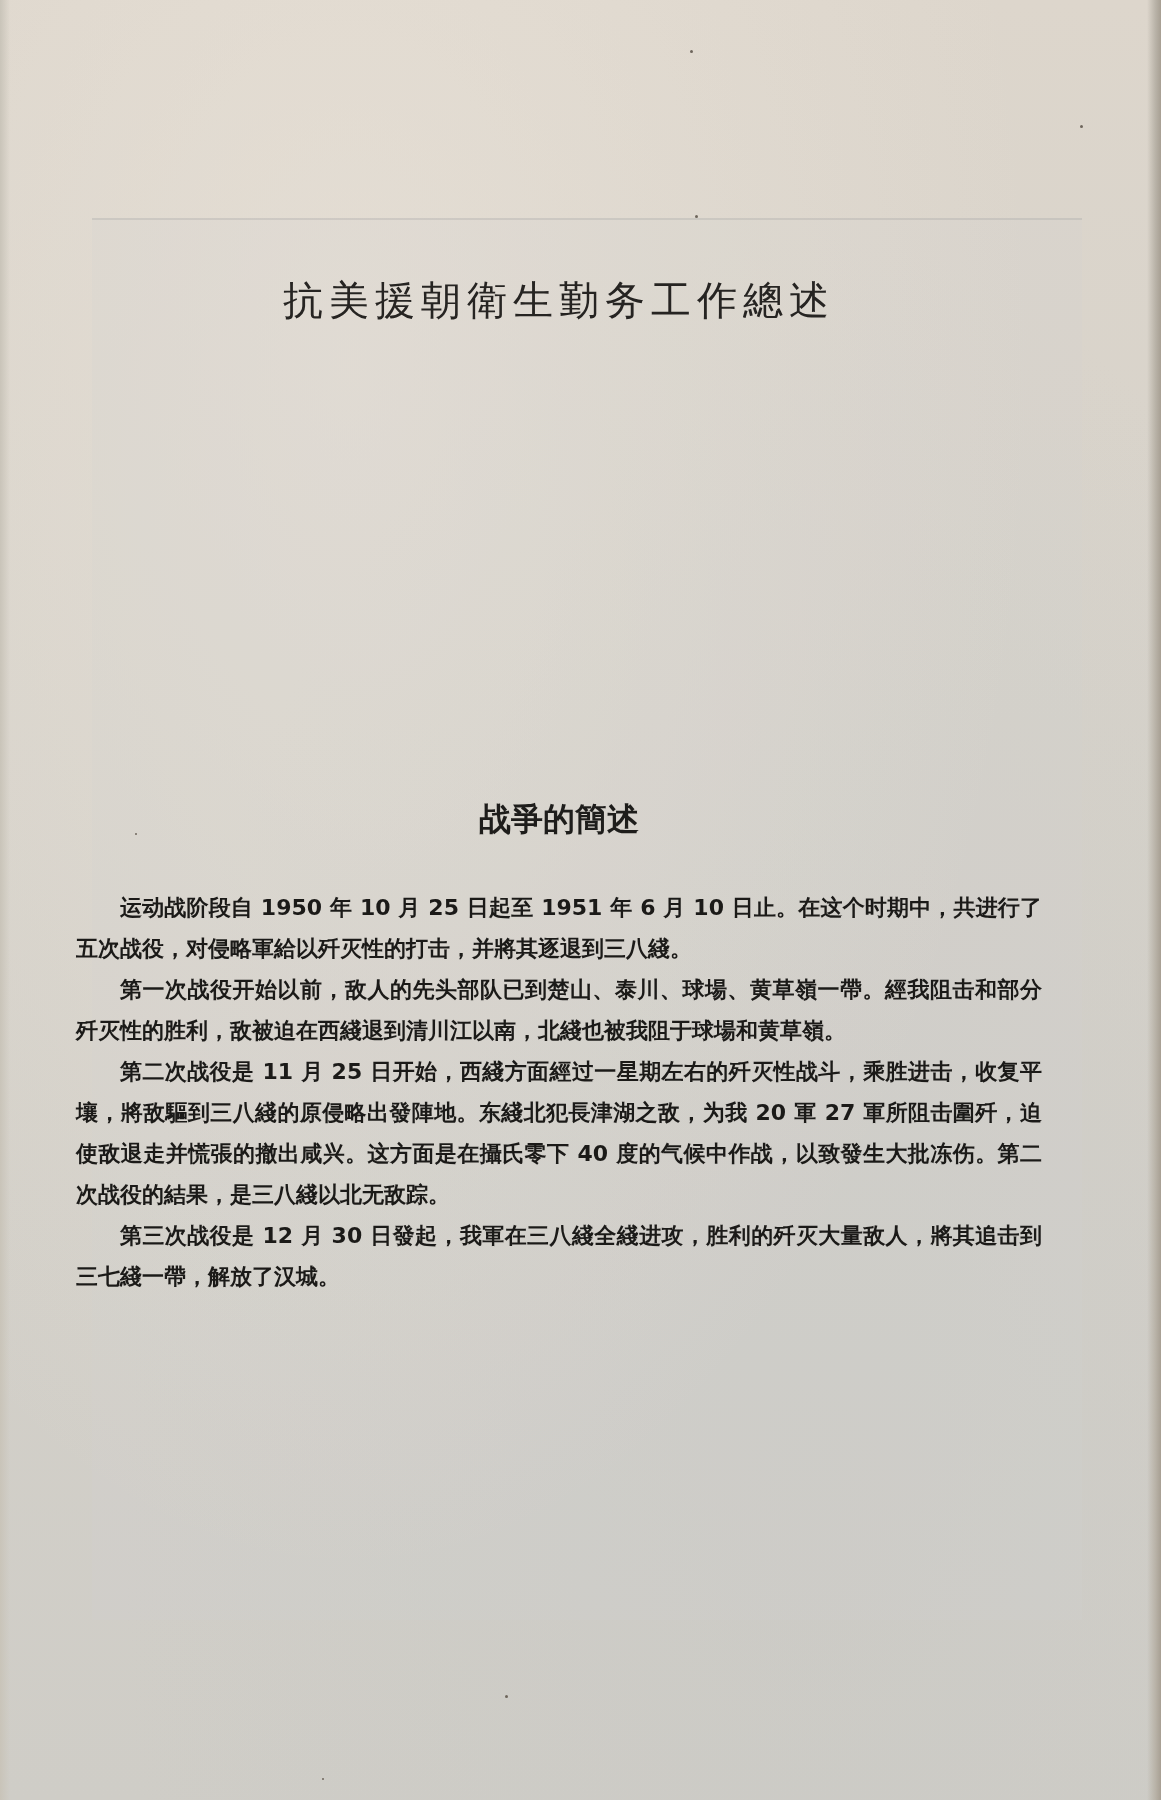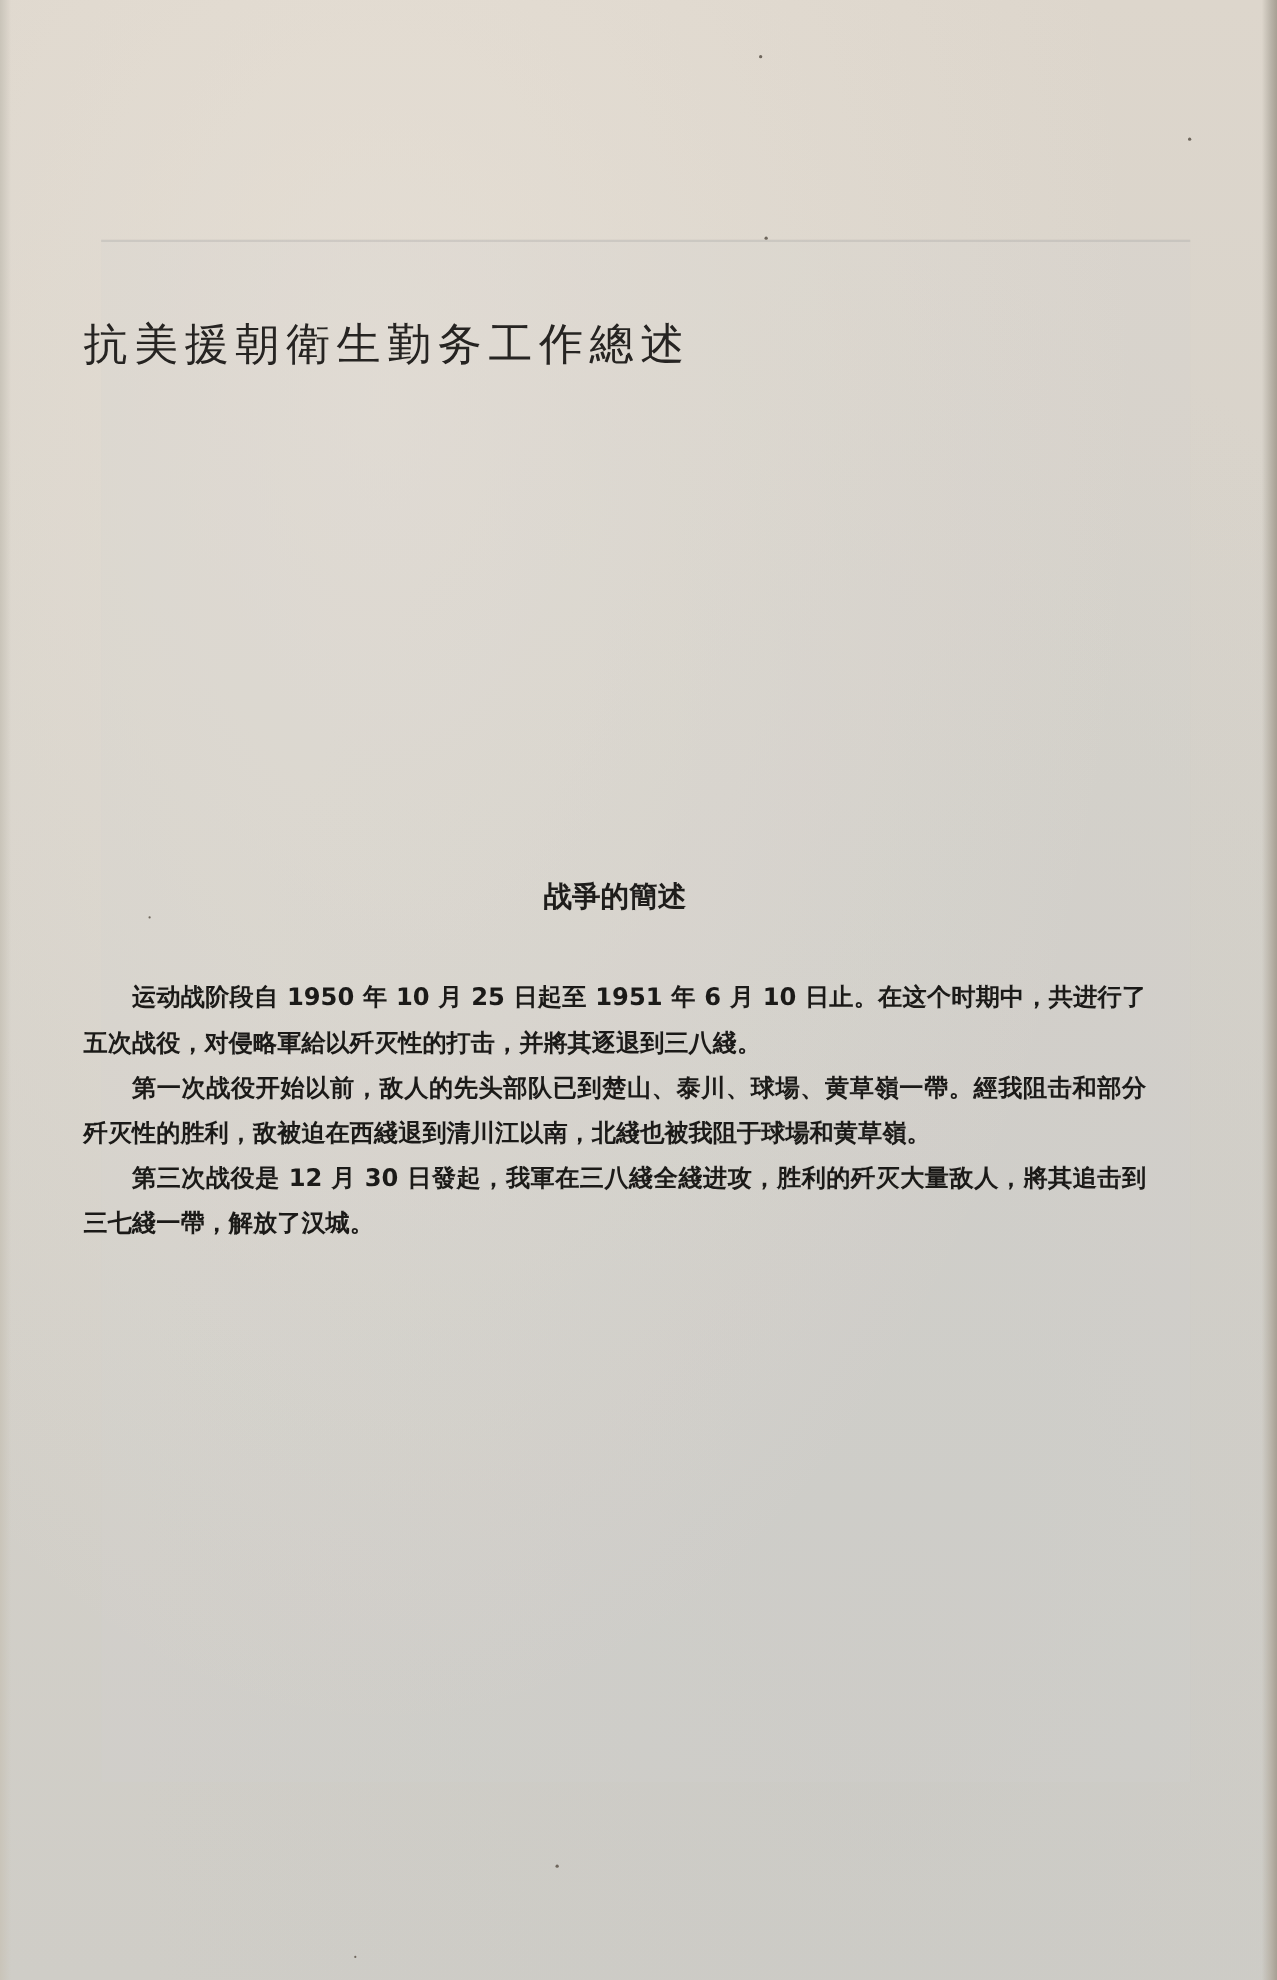--- a/index.html
+++ b/index.html
@@ -45,21 +45,22 @@
     .content {
       position: absolute;
       left: 76px;
       top: 0;
       width: 966px;
       color: #1b1a18;
     }
     .title {
       position: absolute;
       left: 0; width: 966px;
-      top: 285px;
+      top: 273px;
+      text-align: center;
       font-size: 40px;
       letter-spacing: 6px;
       font-family: "DejaVu Serif", serif;
       color: #262422;
     }
     .para-block {
       position: absolute;
       left: 0;
       width: 966px;
       font-size: 22px;
@@ -71,21 +72,21 @@
     }
     .para {
       margin: 0;
       text-indent: 2em;
     }
     .section-heading {
       position: absolute;
       left: 0; width: 966px;
       top: 798px;
       text-align: center;
-      font-size: 26px;
+      font-size: 32px;
       font-weight: bold;
       font-family: "DejaVu Sans", sans-serif;
       color: #1e1d1b;
     }
     .speck {
       position: absolute;
       width: 3px; height: 3px;
       border-radius: 50%;
       background: #6e665c;
     }
@@ -109,16 +110,17 @@
     <div class="title">抗美援朝衛生勤务工作總述</div>
 
     <div class="para-block" style="top:398px;">
     </div>
 
     <div class="section-heading">战爭的簡述</div>
 
     <div class="para-block" style="top:887px;">
       <p class="para">运动战阶段自 1950 年 10 月 25 日起至 1951 年 6 月 10 日止。在这个时期中，共进行了五次战役，对侵略軍給以歼灭性的打击，并將其逐退到三八綫。</p>
       <p class="para">第一次战役开始以前，敌人的先头部队已到楚山、泰川、球場、黄草嶺一帶。經我阻击和部分歼灭性的胜利，敌被迫在西綫退到清川江以南，北綫也被我阻于球場和黄草嶺。</p>
+      <p class="para">第二次战役是 11 月 25 日开始，西綫方面經过一星期左右的歼灭性战斗，乘胜进击，收复平壤，將敌驅到三八綫的原侵略出發陣地。东綫北犯長津湖之敌，为我 20 軍 27 軍所阻击圍歼，迫使敌退走并慌張的撤出咸兴。这方面是在攝氏零下 40 度的气候中作战，以致發生大批冻伤。第二次战役的結果，是三八綫以北无敌踪。</p>
       <p class="para">第三次战役是 12 月 30 日發起，我軍在三八綫全綫进攻，胜利的歼灭大量敌人，將其追击到三七綫一帶，解放了汉城。</p>
     </div>
   </div>
 </div>
 
 </body></html>

